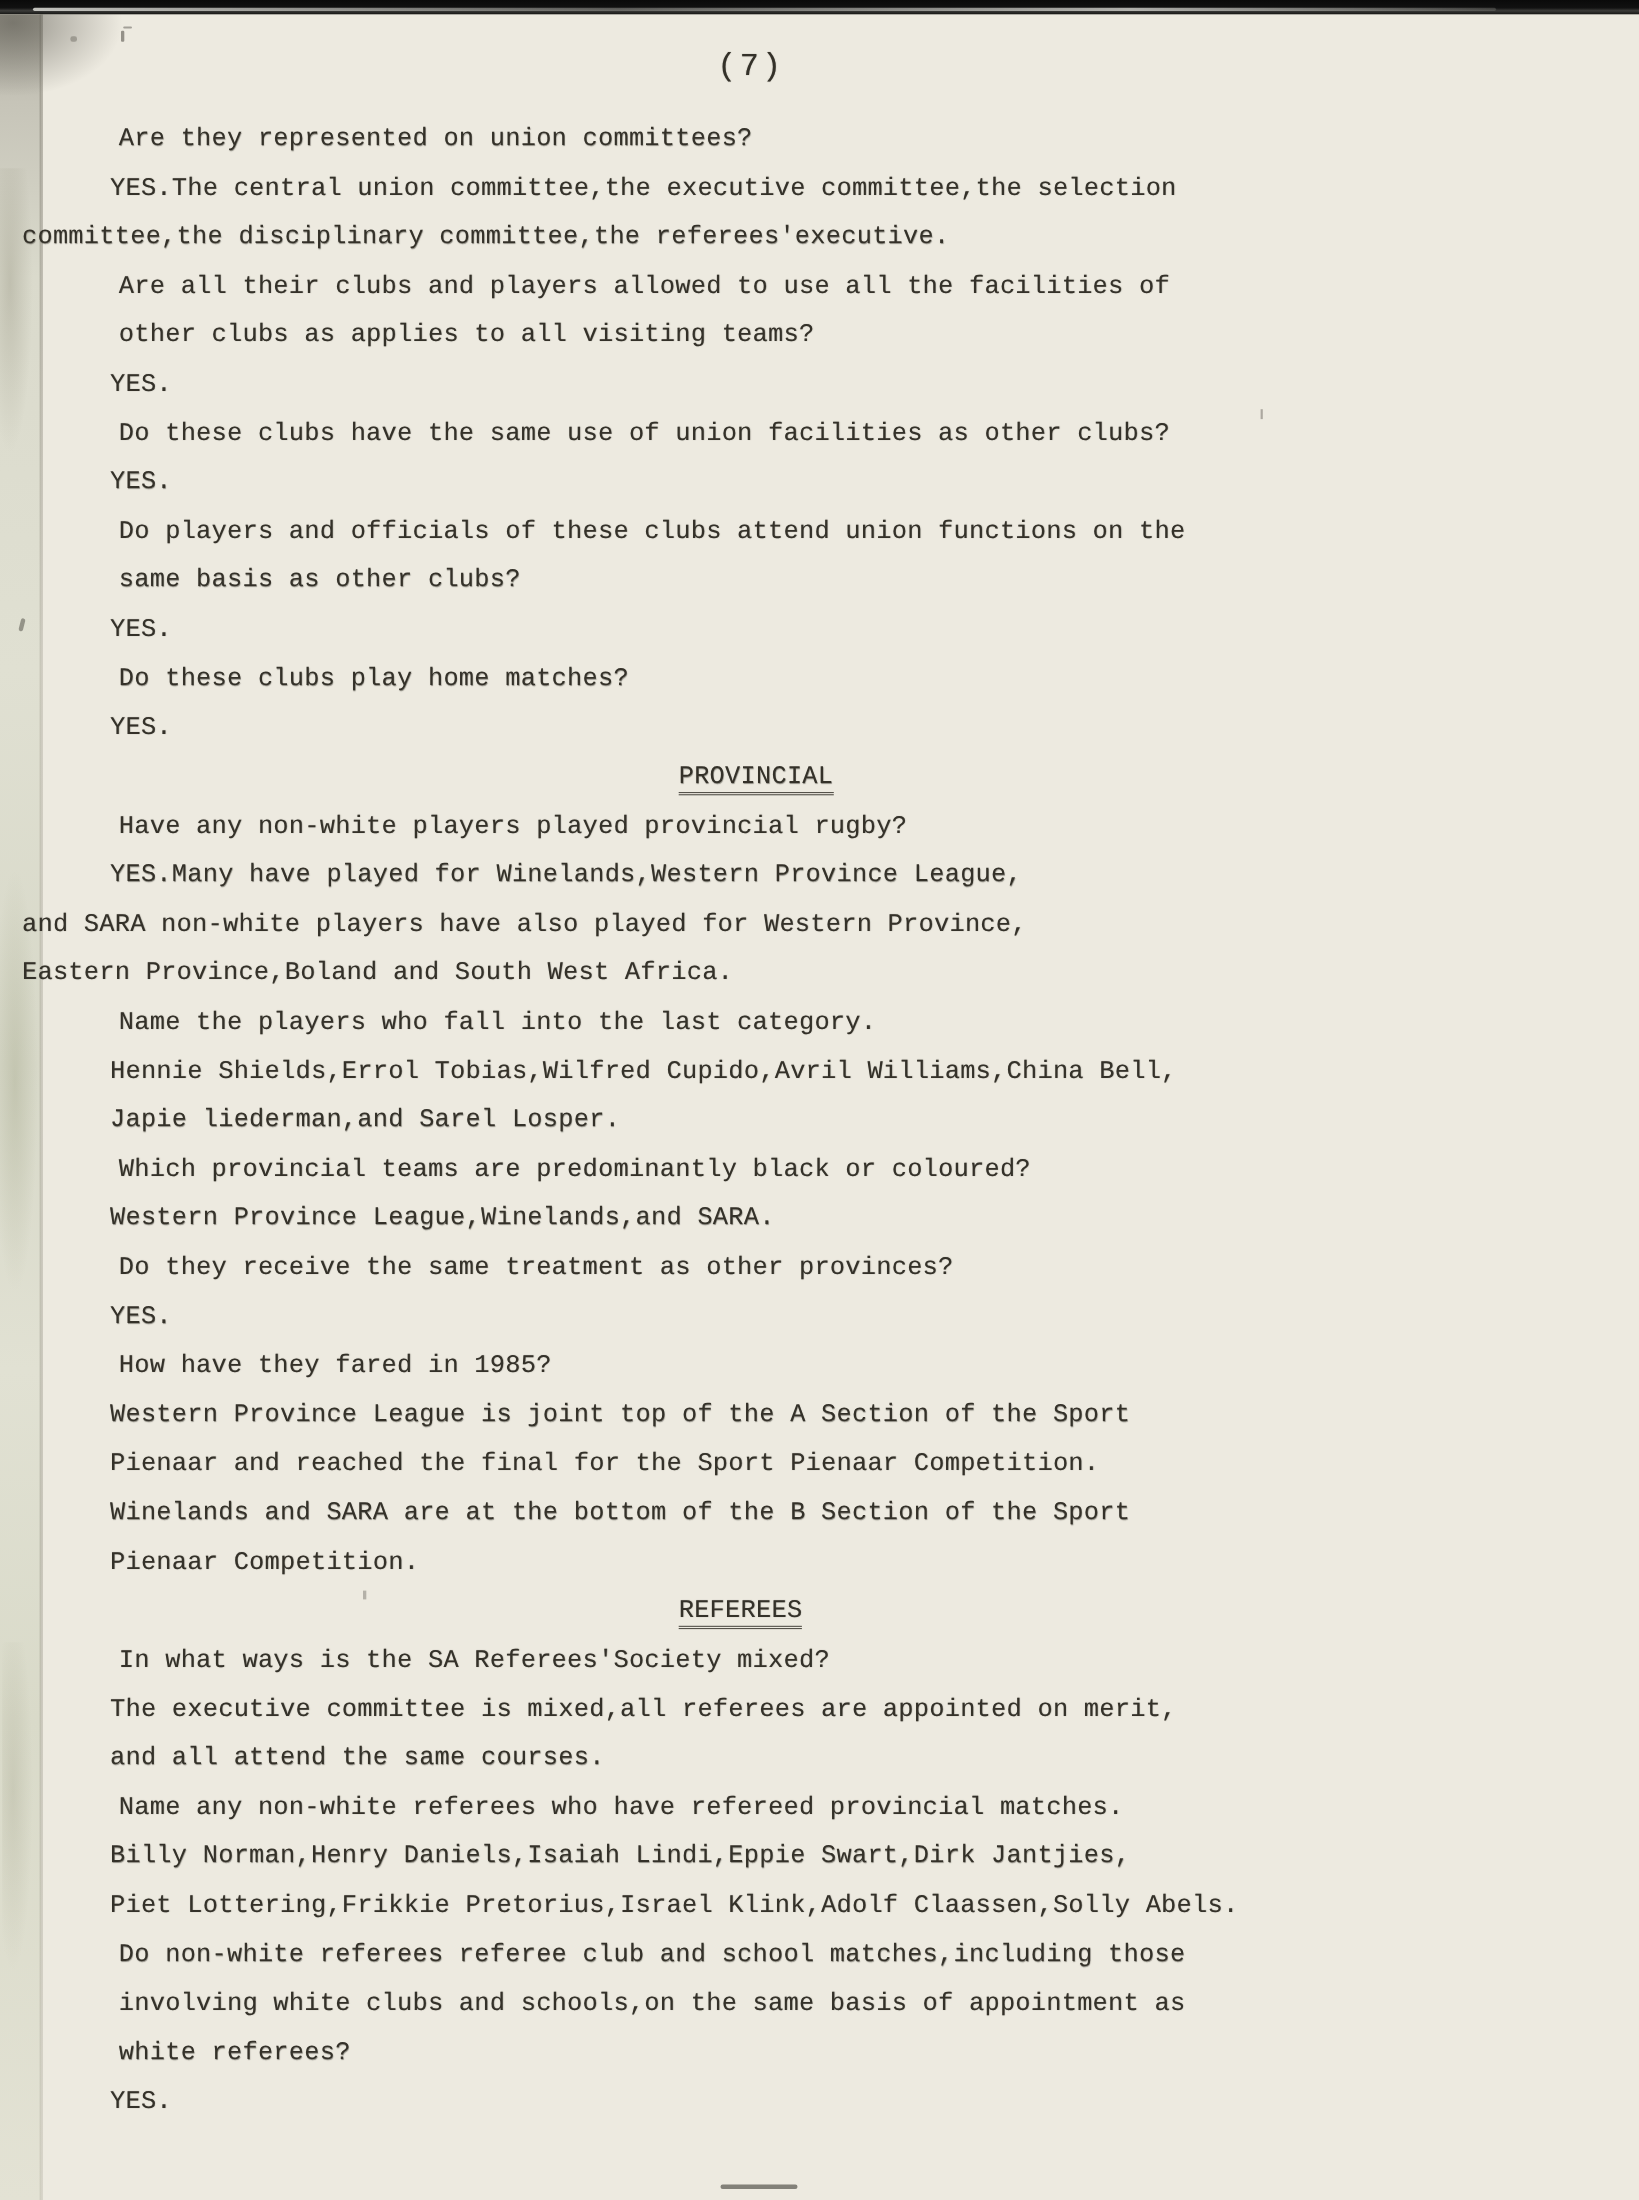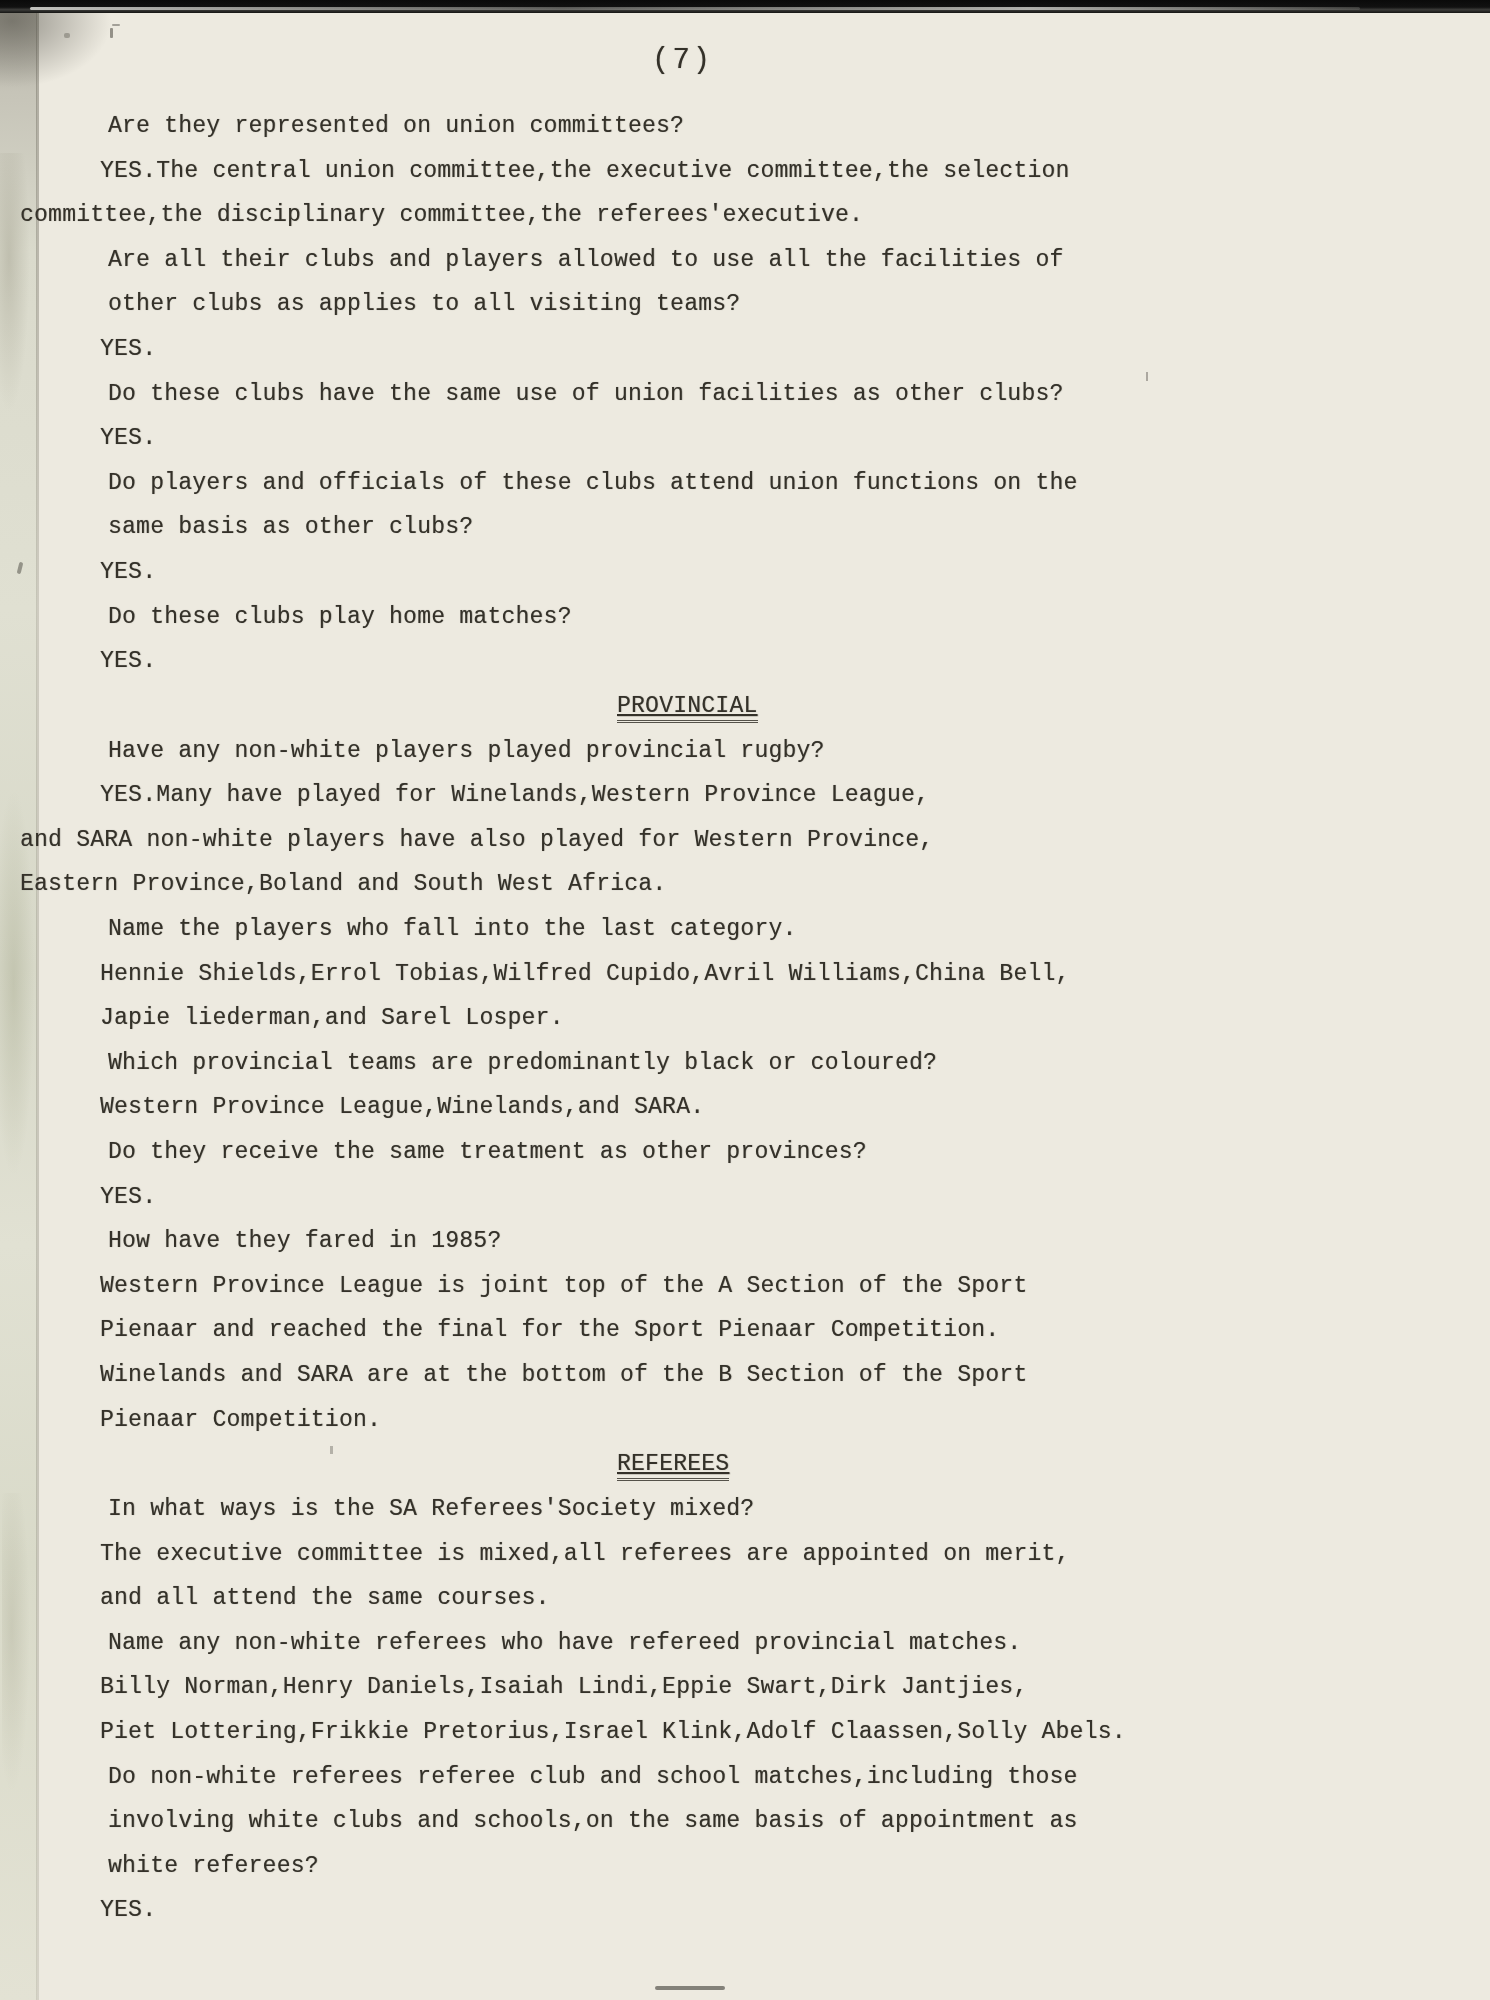--- a/index.html
+++ b/index.html
@@ -103,21 +103,20 @@
     margin-left: 20px;
   }
   .typed-lines .line { height: 44.62px; }
   .typed-lines .question     { padding-left: 88px;  }
   .typed-lines .answer       { padding-left: 80px; }
   .typed-lines .continuation { }
   .typed-lines .heading      { padding-left: 597px; }
   .typed-lines .heading .heading-text {
     border-bottom: 3px double rgba(58,55,47,0.85);
     padding-bottom: 1px;
-    text-decoration: underline;
   }
 </style>
 </head>
 <body>
 
 <div class="scan-top-bar">
   <div class="glint"></div>
 </div>
 <div class="scan-left-band">
   <div class="blotch1"></div>

